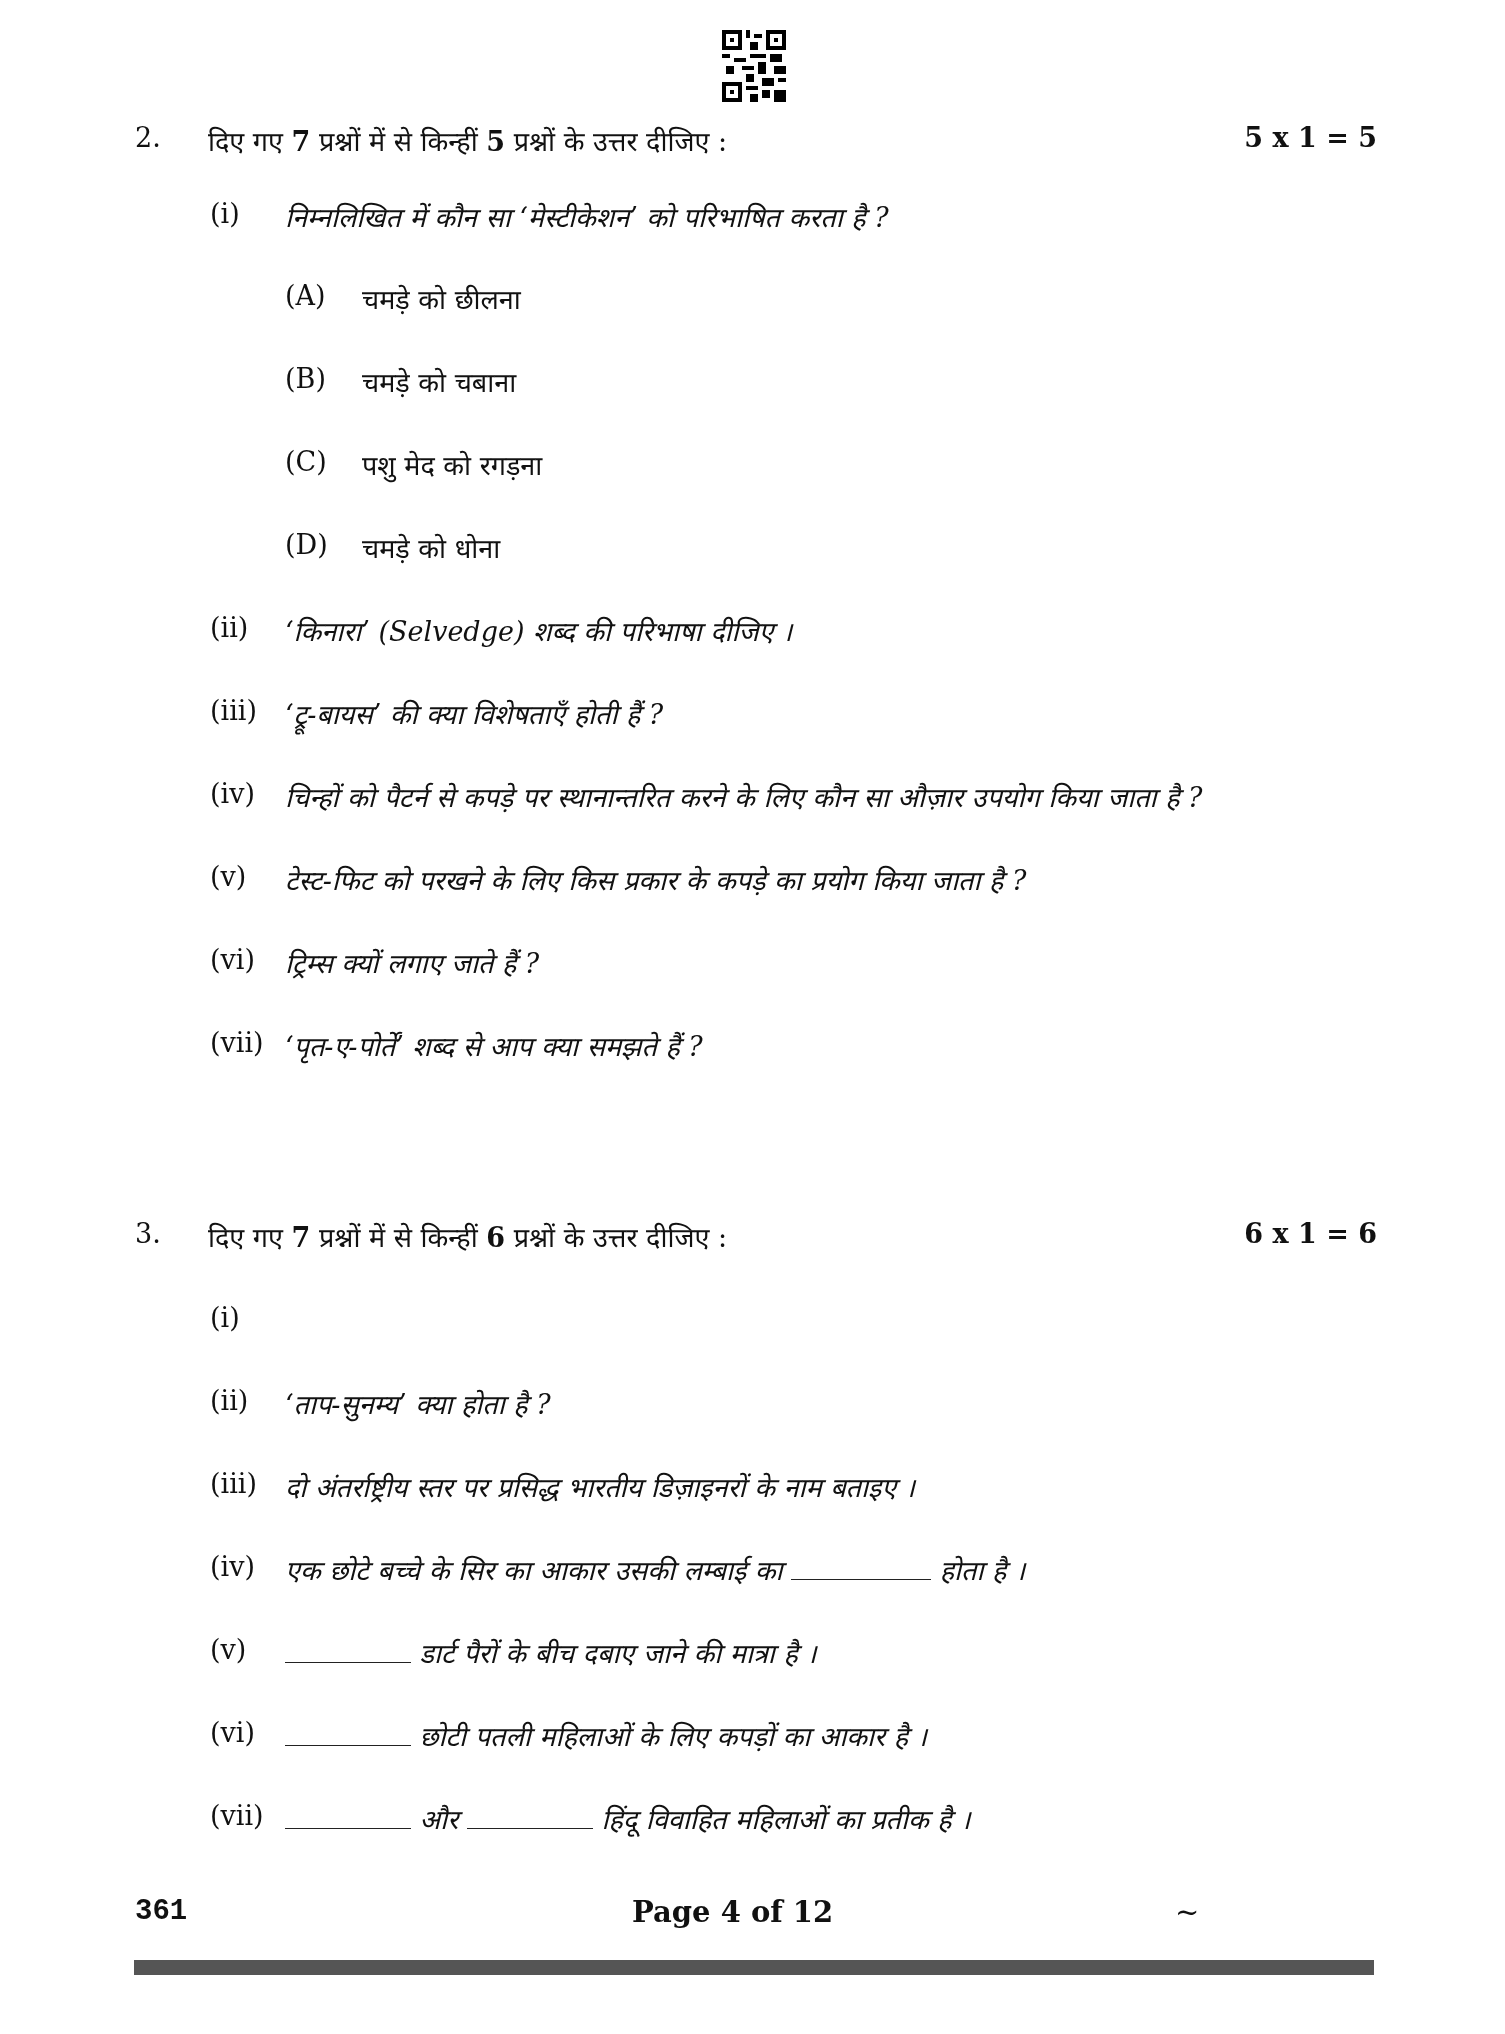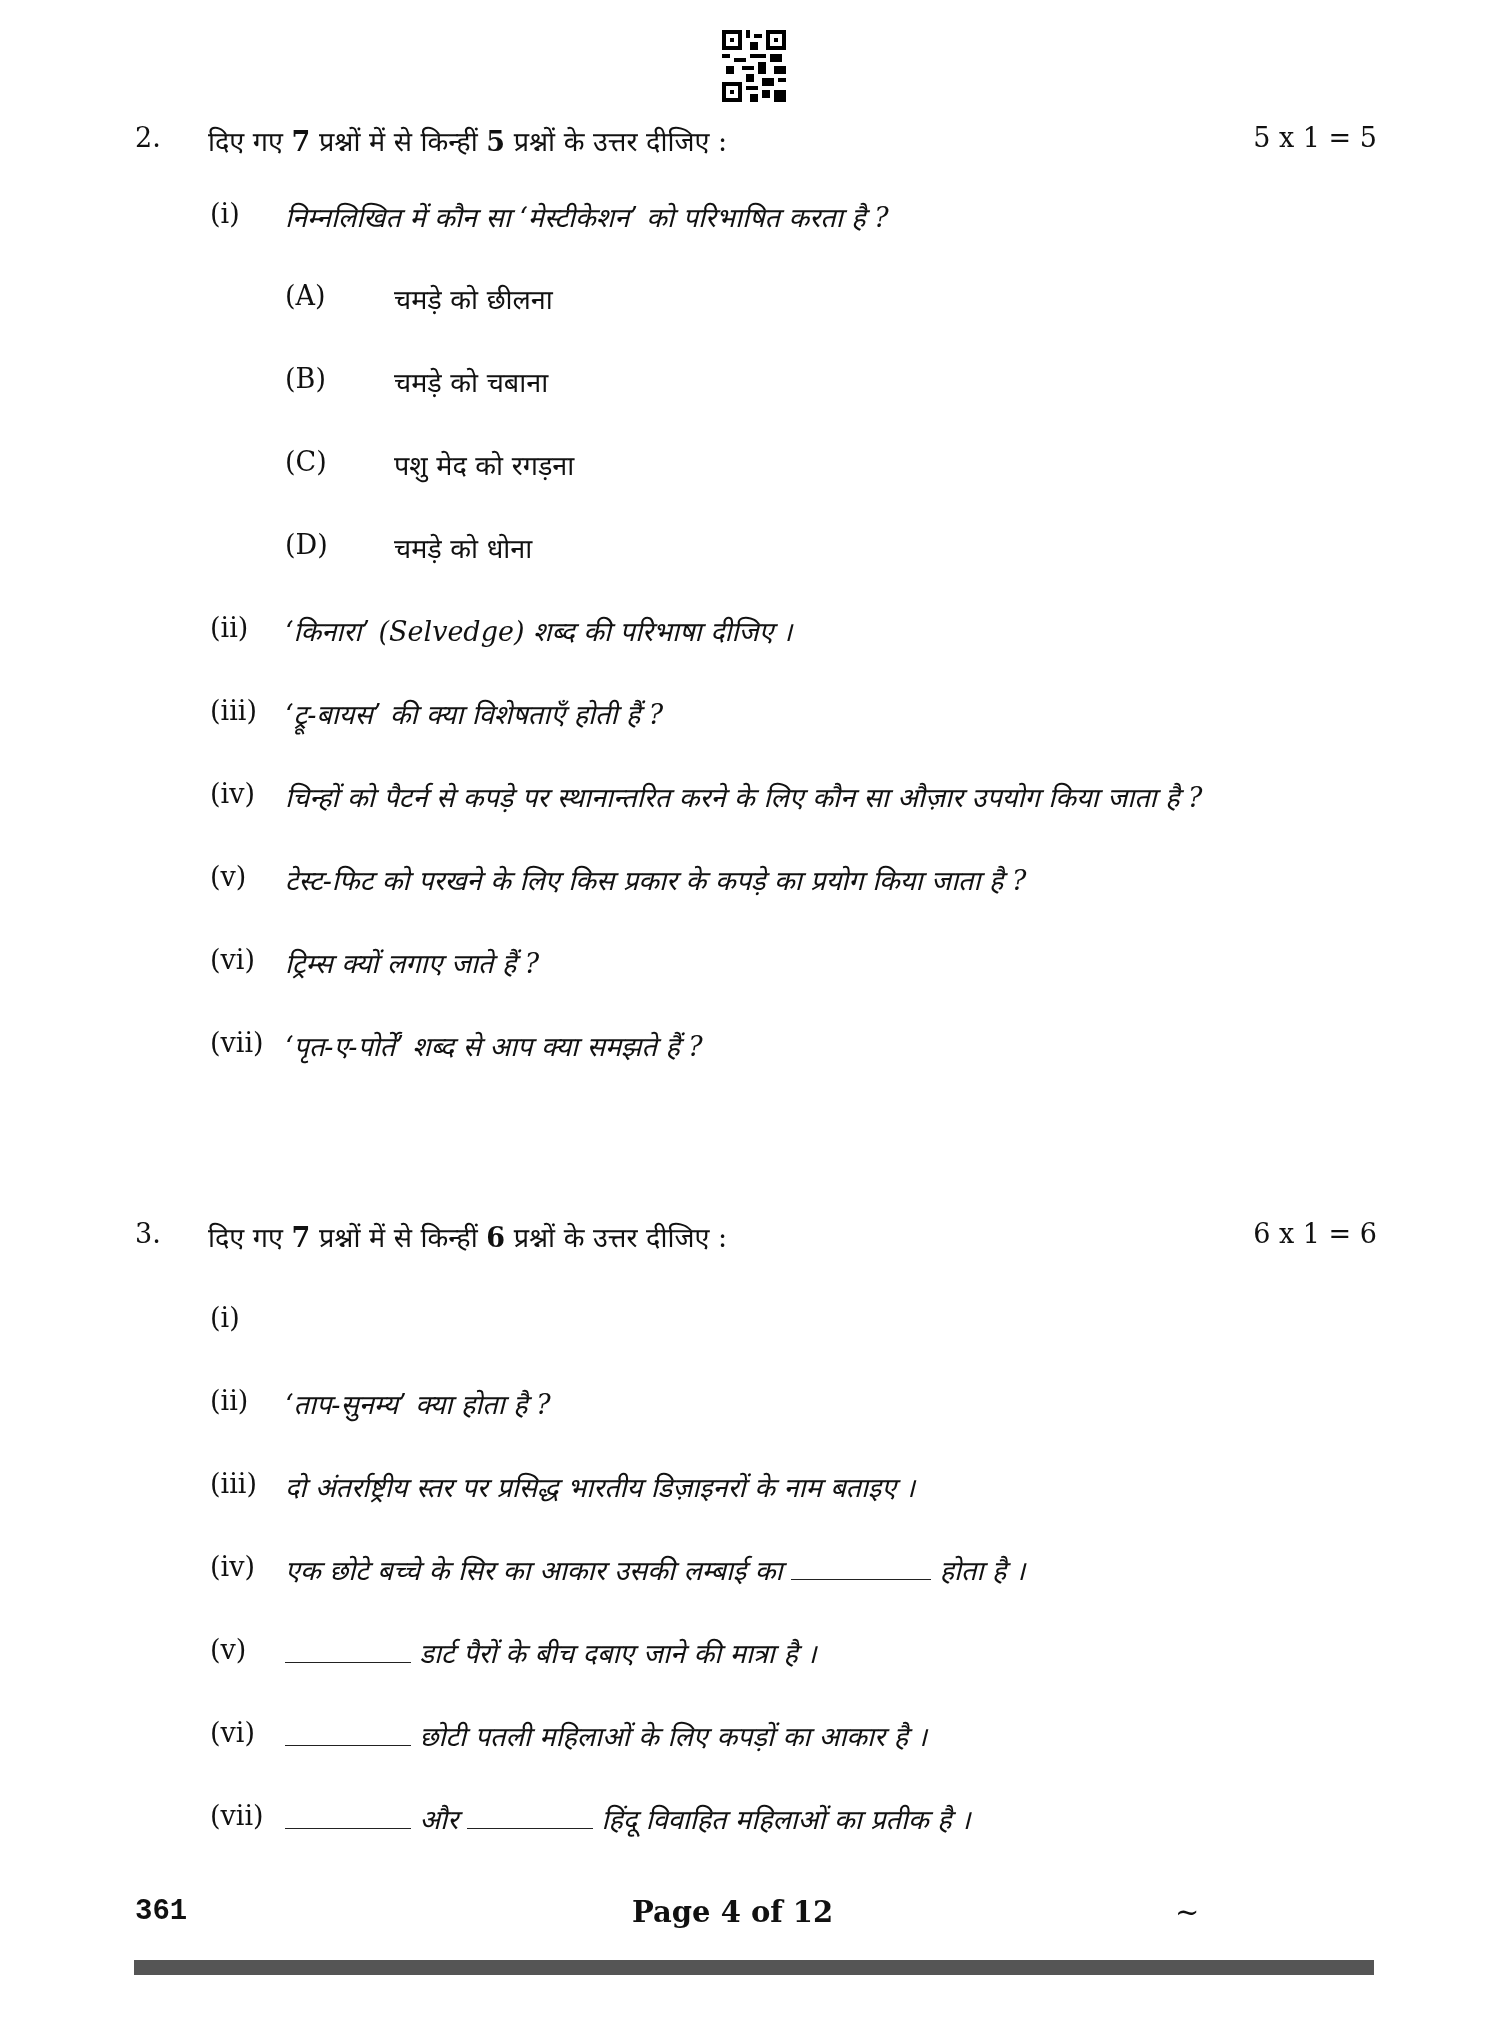--- a/index.html
+++ b/index.html
@@ -5,28 +5,28 @@
   html, body { margin: 0; padding: 0; background: #ffffff; }
   body {
     width: 1505px; height: 2034px; position: relative; overflow: hidden;
     font-family: "DejaVu Serif", "Liberation Serif", serif;
     color: #111;
   }
   .qr { position: absolute; left: 722px; top: 30px; width: 64px; height: 72px; }
   .qhead { position: absolute; left: 0; width: 1505px; height: 40px; font-size: 27px; }
   .qhead .num { position: absolute; left: 135px; }
   .qhead .txt { position: absolute; left: 208px; }
-  .qhead .marks { position: absolute; right: 128px; font-weight: normal; }
+  .qhead .marks { position: absolute; right: 128px; font-weight: bold; }
   .qhead .txt b { font-weight: bold; }
   .sub { position: absolute; left: 0; width: 1505px; font-size: 27px; height: 40px; }
   .sub .roman { position: absolute; left: 210px; }
   .sub .stxt { position: absolute; left: 285px; white-space: nowrap; font-style: italic; }
   .opt { position: absolute; font-size: 27px; height: 40px; width: 800px; left: 0; }
   .opt .lbl { position: absolute; left: 285px; }
-  .opt .otxt { position: absolute; left: 362px; margin-left: 32px; }
+  .opt .otxt { position: absolute; left: 362px; }
   .blank { display: inline-block; border-bottom: 1.5px solid #222; height: 26px; vertical-align: baseline; }
   .footer { position: absolute; top: 1895px; left: 0; width: 1505px; font-size: 29px; font-weight: bold; }
   .footer .code { position: absolute; left: 135px; font-family: Liberation Mono, monospace; }
   .footer .page { position: absolute; left: 632px; }
   .footer .tilde { position: absolute; left: 1175px; font-weight: normal; }
   .bar { position: absolute; left: 134px; top: 1960px; width: 1240px; height: 15px; background: #555555; }
 </style>
 </head>
 <body>
 

